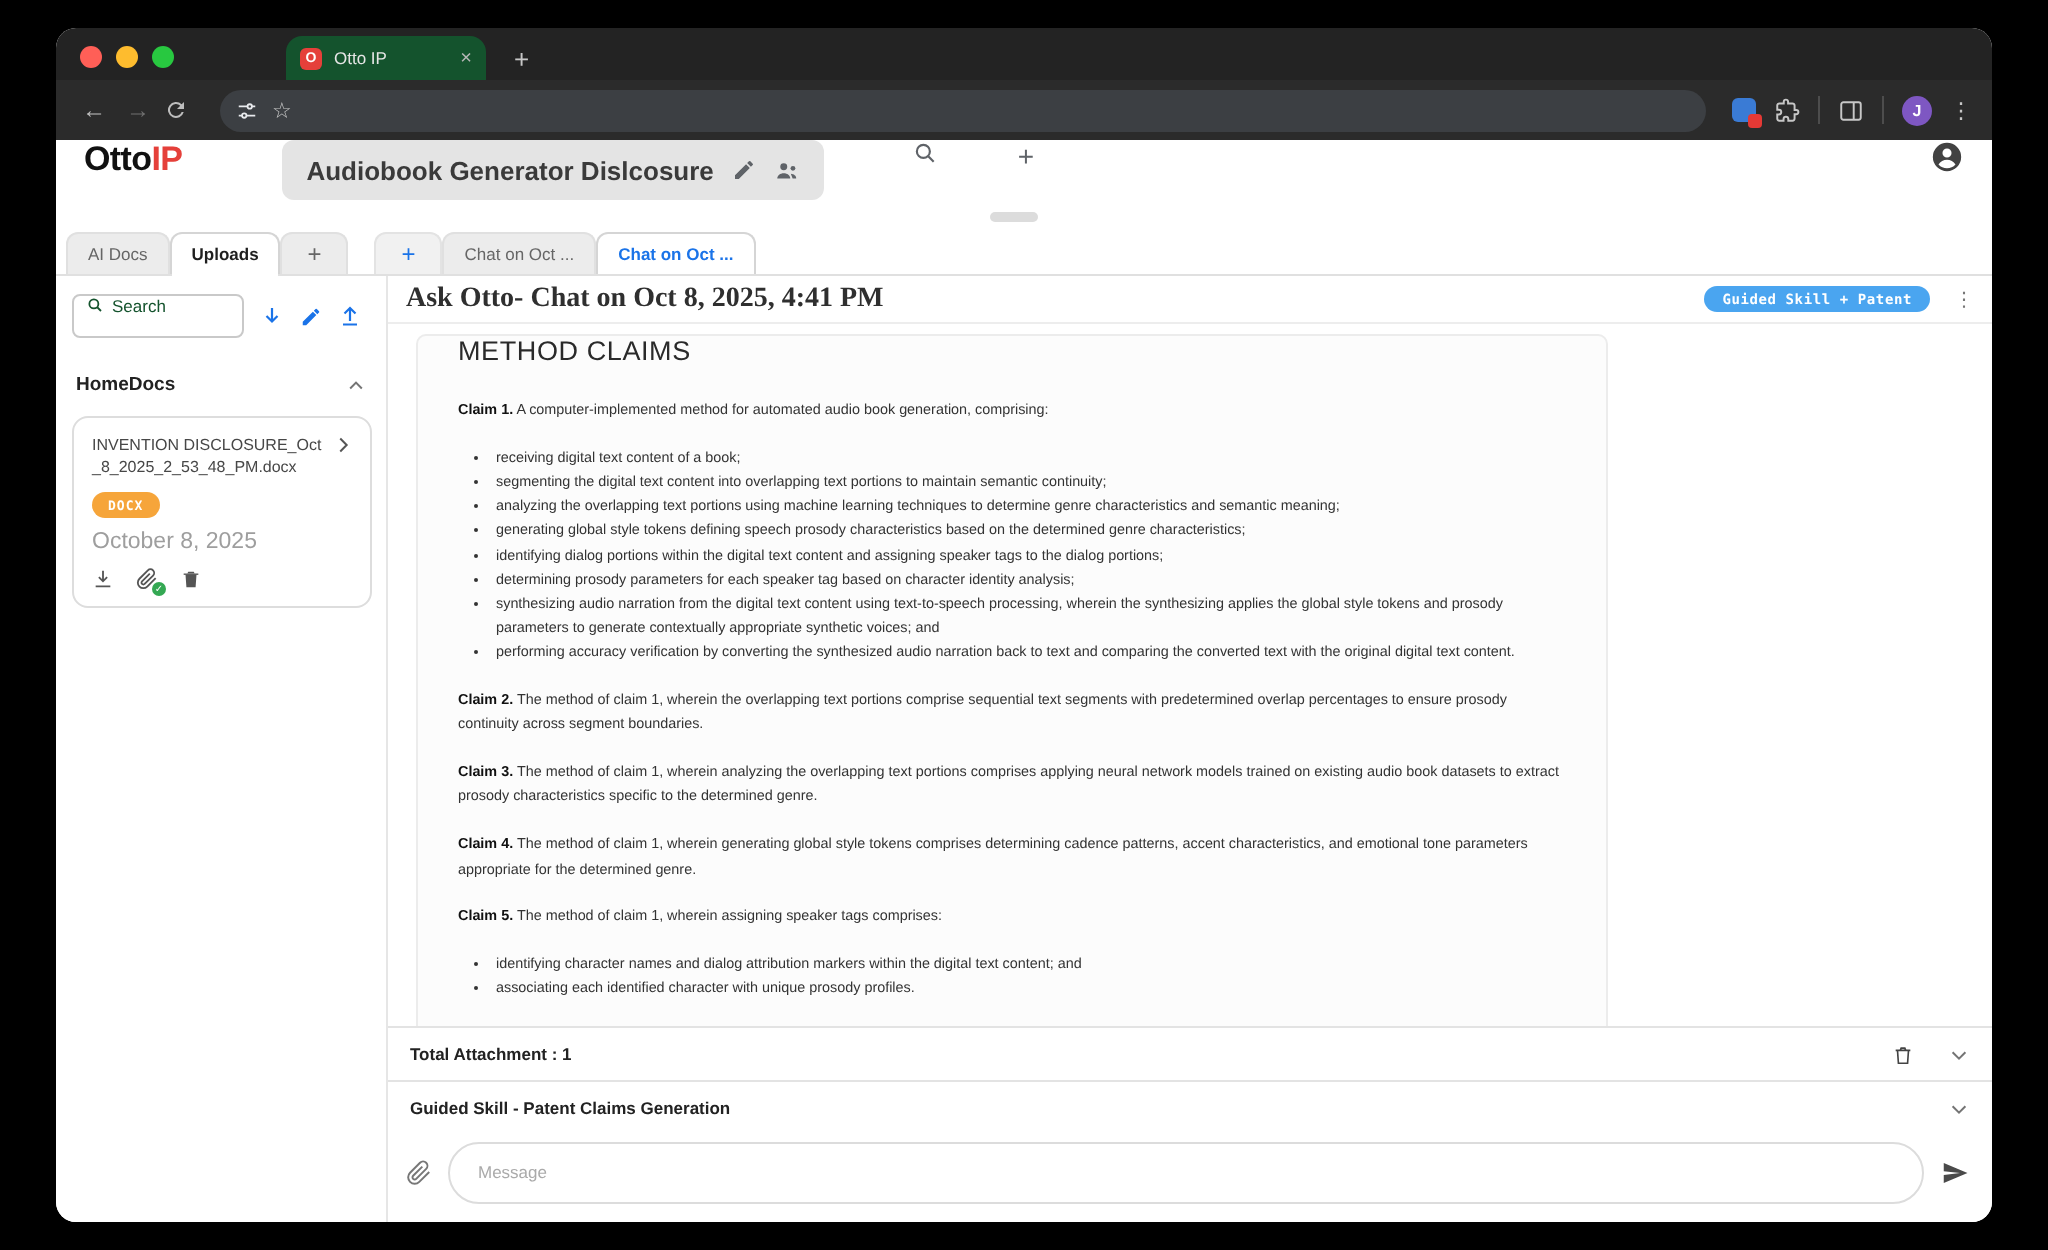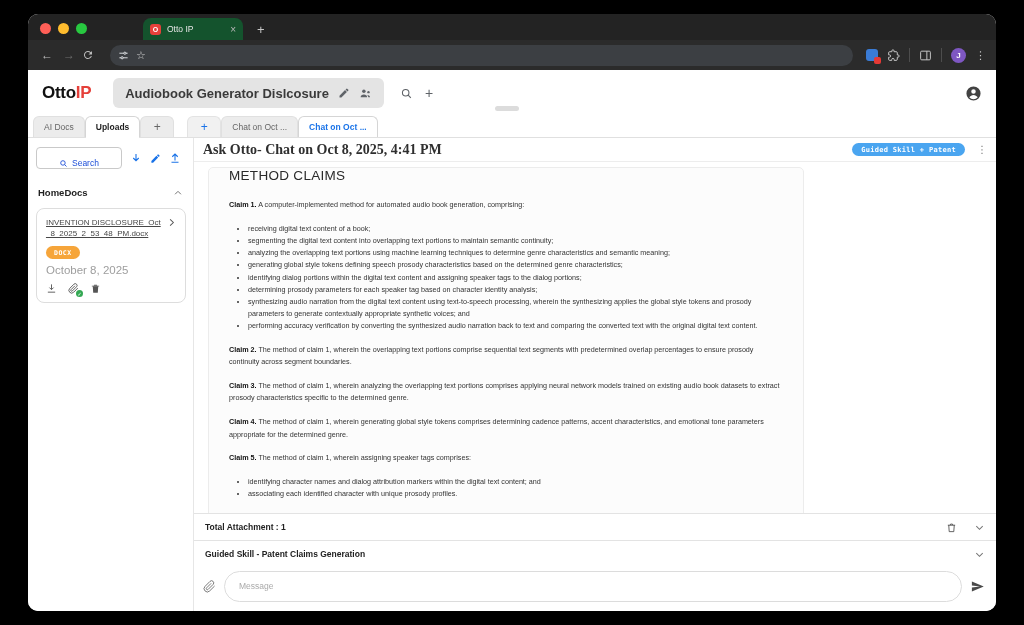--- a/index.html
+++ b/index.html
@@ -31,21 +31,21 @@
   .chromeicons { display:flex; align-items:center; gap:9px; margin-left:9px; color:#c7c7c7; }
   .extbadge { width:12px; height:12px; border-radius:3px; background:#3a7bd5; position:relative; }
   .extbadge i { position:absolute; right:-3px; bottom:-3px; width:7px; height:7px; border-radius:2px; background:#e53935; }
   .vsep { width:1px; height:14px; background:#4d4d4d; }
   .avatar { width:15px; height:15px; border-radius:50%; background:#7e57c2; color:#fff;
     font-size:8px; font-weight:bold; display:flex; align-items:center; justify-content:center; }
   .kebab { color:#c7c7c7; font-size:11px; letter-spacing:0; }
 
   
   .app { height:541px; background:#fff; display:flex; flex-direction:column; position:relative; }
-  .appheader { height:46px; display:flex; align-items:center; padding:0 14px; position:relative; }
+  .appheader { height:46px; display:flex; align-items:flex-start; padding:0 14px; position:relative;gap:28px; }
   .logo { font-size:17px; font-weight:bold; letter-spacing:-0.3px; color:#111; }
   .logo .ip { color:var(--brand-red,#e5403a); }
   .titlepill { margin-left:22px; background:#e4e4e4; border-radius:6px; height:30px;
     display:flex; align-items:center; gap:9px; padding:0 12px; }
   .titlepill .doc-title { font-size:13px; font-weight:bold; color:#3a3a3a; }
   .hicon { color:#5f6368; display:flex; align-items:center; }
   .hdr-search { margin-left:16px; } .hdr-plus { margin-left:12px; font-size:14px; color:#5f6368; }
   .drag-handle { position:absolute; left:467px; top:36px; width:24px; height:5px; border-radius:3px; background:#dcdcdc; }
   .profile { margin-left:auto; color:#424242; display:flex; align-items:center; }
 
@@ -58,28 +58,28 @@
   .rtabs { margin-left:13px; display:flex; align-items:flex-end; }
   .dtab.plus-blue { color:var(--accent-blue,#1a73e8); background:#f1f1f1; border-color:#e3e3e3; font-size:12px; width:34px; justify-content:center; padding:0;}
   .dtab.chat-active { color:var(--accent-blue,#1a73e8); font-weight:bold; background:#fff; border-color:#d5d5d5; }
 
   .bodyrow { flex:1; display:flex; min-height:0; }
 
   
   .sidebar { width:166px; border-right:1px solid #e6e6e6; padding:9px 8px; flex:none; }
   .searchrow { display:flex; align-items:center; gap:8px; }
   .searchbox { width:86px; height:22px; border:1px solid #c9c9c9; border-radius:4px;
-    display:flex; align-items:flex-end; gap:4px; padding:0 22px; color:#1d4ed8; }
+    display:flex; align-items:flex-start; gap:4px; padding:0 6px; color:#14532d; }
   .searchbox .ph { font-size:8.5px; }
   .blueic { color:var(--accent-blue,#1a73e8); display:flex; align-items:center; }
   .sectionrow { margin-top:18px; display:flex; align-items:center; justify-content:space-between; padding:0 2px; }
   .sectionrow .lbl { font-size:9.5px; font-weight:bold; color:#222; }
   .chev { color:#757575; display:flex; align-items:center; }
   .filecard { margin-top:10px; border:1px solid #ddd; border-radius:8px; padding:8px 9px; position:relative; width:150px; }
-  .filename { font-size:8px; color:#474747; line-height:1.4; word-break:break-all; width:118px;text-decoration:underline; }
+  .filename { font-size:8px; color:#474747; line-height:1.4; word-break:break-all; width:118px; }
   .card-chev { position:absolute; top:8px; right:8px; color:#555; }
   .docxbadge { display:inline-block; margin-top:7px; background:var(--docx-orange,#f6a53a); color:#fff;
     font-size:6.5px; font-weight:bold; letter-spacing:.5px; padding:2.5px 8px; border-radius:8px;
     font-family:"DejaVu Sans Mono", monospace; }
   .filedate { margin-top:5px; font-size:11.5px; color:#9e9e9e; }
   .fileicons { margin-top:7px; display:flex; align-items:center; gap:11px; color:#555; }
   .clipwrap { position:relative; display:flex; }
   .clipcheck { position:absolute; right:-4px; bottom:-3px; width:7px; height:7px; border-radius:50%;
     background:var(--check-green,#34a853); color:#fff; font-size:5px; display:flex; align-items:center; justify-content:center; }
 

